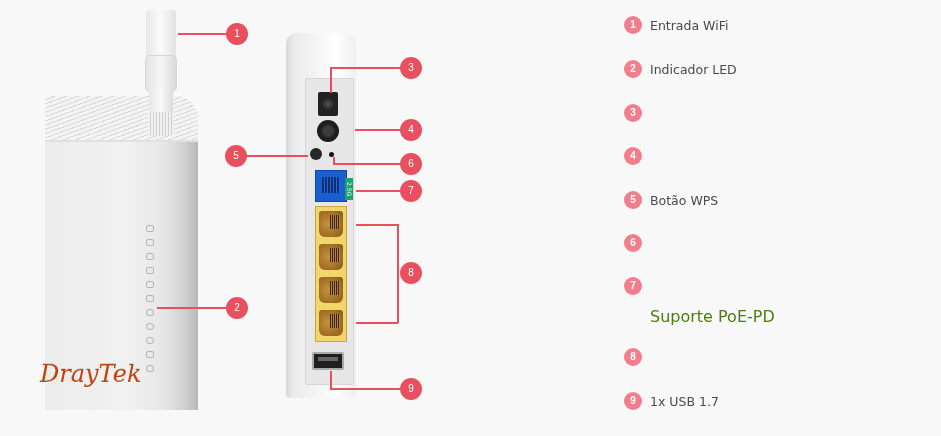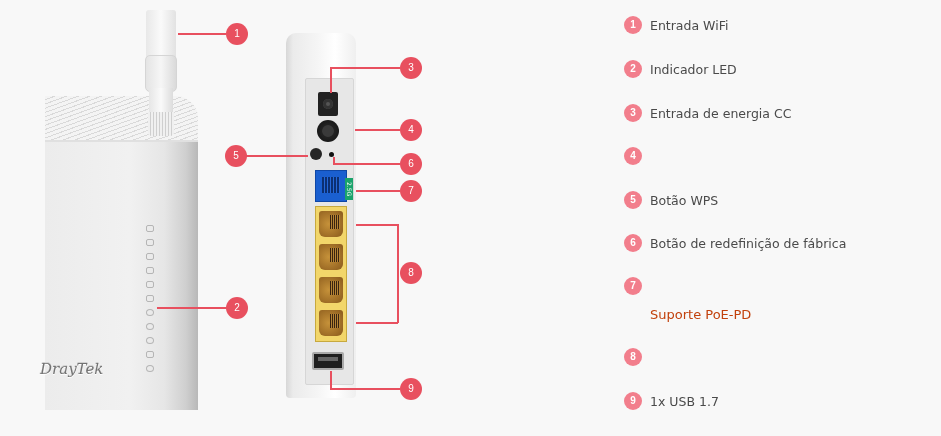--- a/index.html
+++ b/index.html
@@ -41,21 +41,21 @@
     border-radius: 0 0 4px 4px;
   }
   .led-col { left: 143px; top: 225px; width: 14px; }
   .led {
     width: 8px; height: 7px; border: 1px solid #b5b5b5; border-radius: 2px;
     margin: 0 auto 7px auto; box-sizing: border-box;
   }
   .led.round { border-radius: 50%; }
   .brand {
     left: 40px; top: 360px; font-family: "DejaVu Serif", serif; font-style: italic;
-    font-size: 15px; color: #737373; text-shadow: 0 1px 0 #fff, 0 -1px 0 #d0d0d0;
+    font-size: 24px; color: #c2410c; text-shadow: 0 1px 0 #fff, 0 -1px 0 #d0d0d0;
   }
 
   
   .rear-body {
     left: 286px; top: 33px; width: 70px; height: 365px;
     background: linear-gradient(90deg, #d7d7d7 0%, #ebebeb 10%, #f5f5f5 45%, #ffffff 70%, #efefef 100%);
     border-radius: 10px 10px 4px 4px;
   }
   .rear-panel {
     left: 305px; top: 78px; width: 47px; height: 305px;
@@ -122,21 +122,21 @@
   .legend-dot {
     width: 18px; height: 18px; border-radius: 50%; background: #f27e8c; color: #fff;
     font-size: 10px; font-weight: bold; line-height: 18px; text-align: center; flex: none;
     font-family: "Liberation Sans", sans-serif;
   }
   .legend-text {
     margin-left: 8px; font-size: 12.5px; color: #4a4a4a; white-space: nowrap;
     font-family: "DejaVu Sans", sans-serif;
   }
   .legend-sub {
-    position: absolute; left: 26px; font-size: 13px; color: #c2410c; white-space: nowrap;
+    position: absolute; left: 26px; font-size: 16px; color: #4d7c0f; white-space: nowrap;
   }
 </style>
 </head>
 <body>
 
 <div class="abs front-body"></div>
 <div class="abs front-top"></div>
 <div class="abs antenna"></div>
 <div class="abs antenna-hinge"></div>
 <div class="abs antenna-base"></div>
@@ -201,32 +201,30 @@
   <div class="legend-item" style="top:16px">
     <span class="legend-dot">1</span>
     <span class="legend-text">Entrada WiFi</span>
   </div>
   <div class="legend-item" style="top:60px">
     <span class="legend-dot">2</span>
     <span class="legend-text">Indicador LED</span>
   </div>
   <div class="legend-item" style="top:104px">
     <span class="legend-dot">3</span>
-    <span class="legend-text">Entrada de energia CC</span>
   </div>
   <div class="legend-item" style="top:147px">
     <span class="legend-dot">4</span>
   </div>
   <div class="legend-item" style="top:191px">
     <span class="legend-dot">5</span>
     <span class="legend-text">Botão WPS</span>
   </div>
   <div class="legend-item" style="top:234px">
     <span class="legend-dot">6</span>
-    <span class="legend-text">Botão de redefinição de fábrica</span>
   </div>
   <div class="legend-item" style="top:277px">
     <span class="legend-dot">7</span>
   </div>
   <div class="legend-sub" style="top:307px">Suporte PoE-PD</div>
   <div class="legend-item" style="top:348px">
     <span class="legend-dot">8</span>
   </div>
   <div class="legend-item" style="top:392px">
     <span class="legend-dot">9</span>

